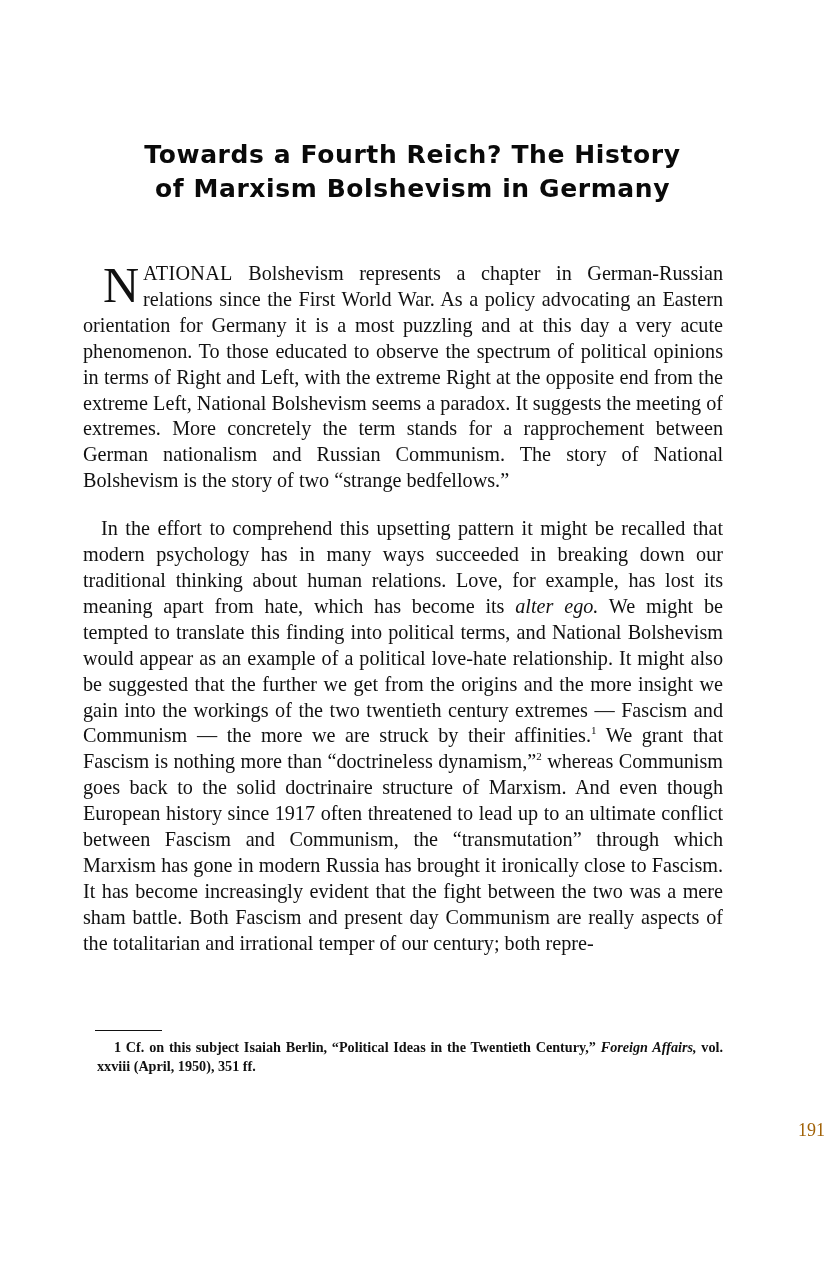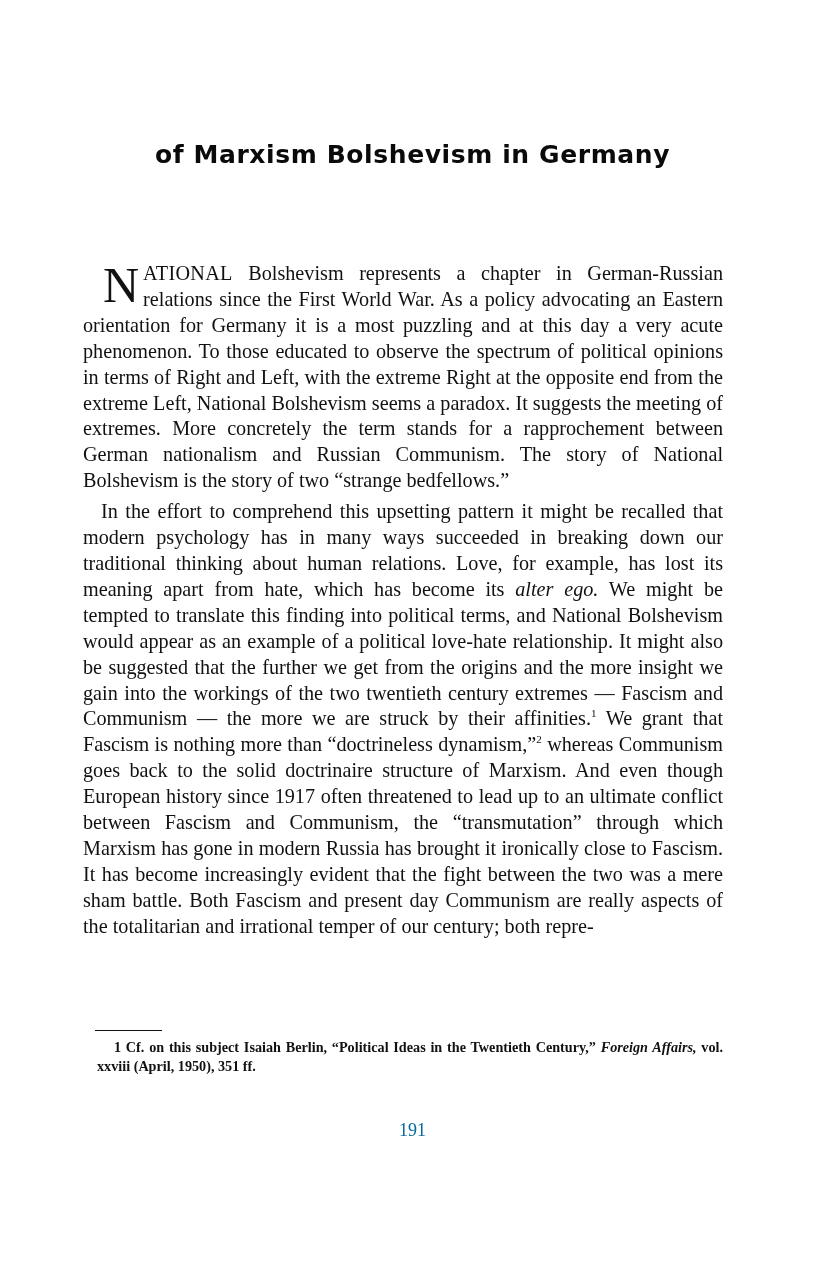--- a/index.html
+++ b/index.html
@@ -56,21 +56,21 @@
     font-size: 20.2px;
     line-height: 25.9px;
     text-align: justify;
     color: #111;
   }
   .body-text p {
     margin: 0;
   }
   .body-text p.indent {
     text-indent: 18px;
-    margin-top: 5px;
+    margin-top: 22px;
   }
   .dropcap {
     float: left;
     font-family: "Liberation Serif", serif;
     font-size: 50px;
     line-height: 40px;
     margin: 4px 4px 0 20px;
     height: 44px;
   }
   .smallcaps-lead {
@@ -104,32 +104,33 @@
   .footnotes p {
     margin: 0 0 4px 0;
     text-indent: 17px;
     font-weight: bold;
   }
   .page-number {
     position: absolute;
     left: 0;
     width: 825px;
     top: 1120px;
-    text-align: center;
+    text-align: right;
     font-family: "Liberation Serif", serif;
     font-size: 18px;
-    color: #0369a1;
+    color: #a16207;
   }
 </style>
 </head>
 <body>
 
 <div class="page">
 
   <h1 class="title">
+    <span>Towards a Fourth Reich?  The History</span>
     <span>of Marxism Bolshevism in Germany</span>
   </h1>
 
 
   <div class="body-text">
     <p>
       <span class="dropcap">N</span><span class="smallcaps-lead">ATIONAL</span><span> Bolshevism represents a chapter in German-Russian relations since the First World War.  As a policy advocating an Eastern orientation for Germany it is a most puzzling and at this day a very acute phenomenon.  To those educated to observe the spectrum of political opinions in terms of Right and Left, with the extreme Right at the opposite end from the extreme Left, National Bolshevism seems a paradox.  It suggests the meeting of extremes. More concretely the term stands for a rapprochement between German nationalism and Russian Communism.  The story of National Bolshevism is the story of two “strange bedfellows.”</span>
     </p>
     <p class="indent"><span>In the effort to comprehend this upsetting pattern it might be recalled that modern psychology has in many ways succeeded in breaking down our traditional thinking about human relations. Love, for example, has lost its meaning apart from hate, which has become its </span><em>alter ego.</em><span>  We might be tempted to translate this finding into political terms, and National Bolshevism would appear as an example of a political love-hate relationship.  It might also be suggested that the further we get from the origins and the more insight we gain into the workings of the two twentieth century extremes — Fascism and Communism — the more we are struck by their affinities.</span><sup>1</sup><span>  We grant that Fascism is nothing more than “doctrineless dynamism,”</span><sup>2</sup><span> whereas Communism goes back to the solid doctrinaire structure of Marxism. And even though European history since 1917 often threatened to lead up to an ultimate conflict between Fascism and Communism, the “transmutation” through which Marxism has gone in modern Russia has brought it ironically close to Fascism.  It has become increasingly evident that the fight between the two was a mere sham battle.  Both Fascism and present day Communism are really aspects of the totalitarian and irrational temper of our century; both repre-</span></p>
   </div>

